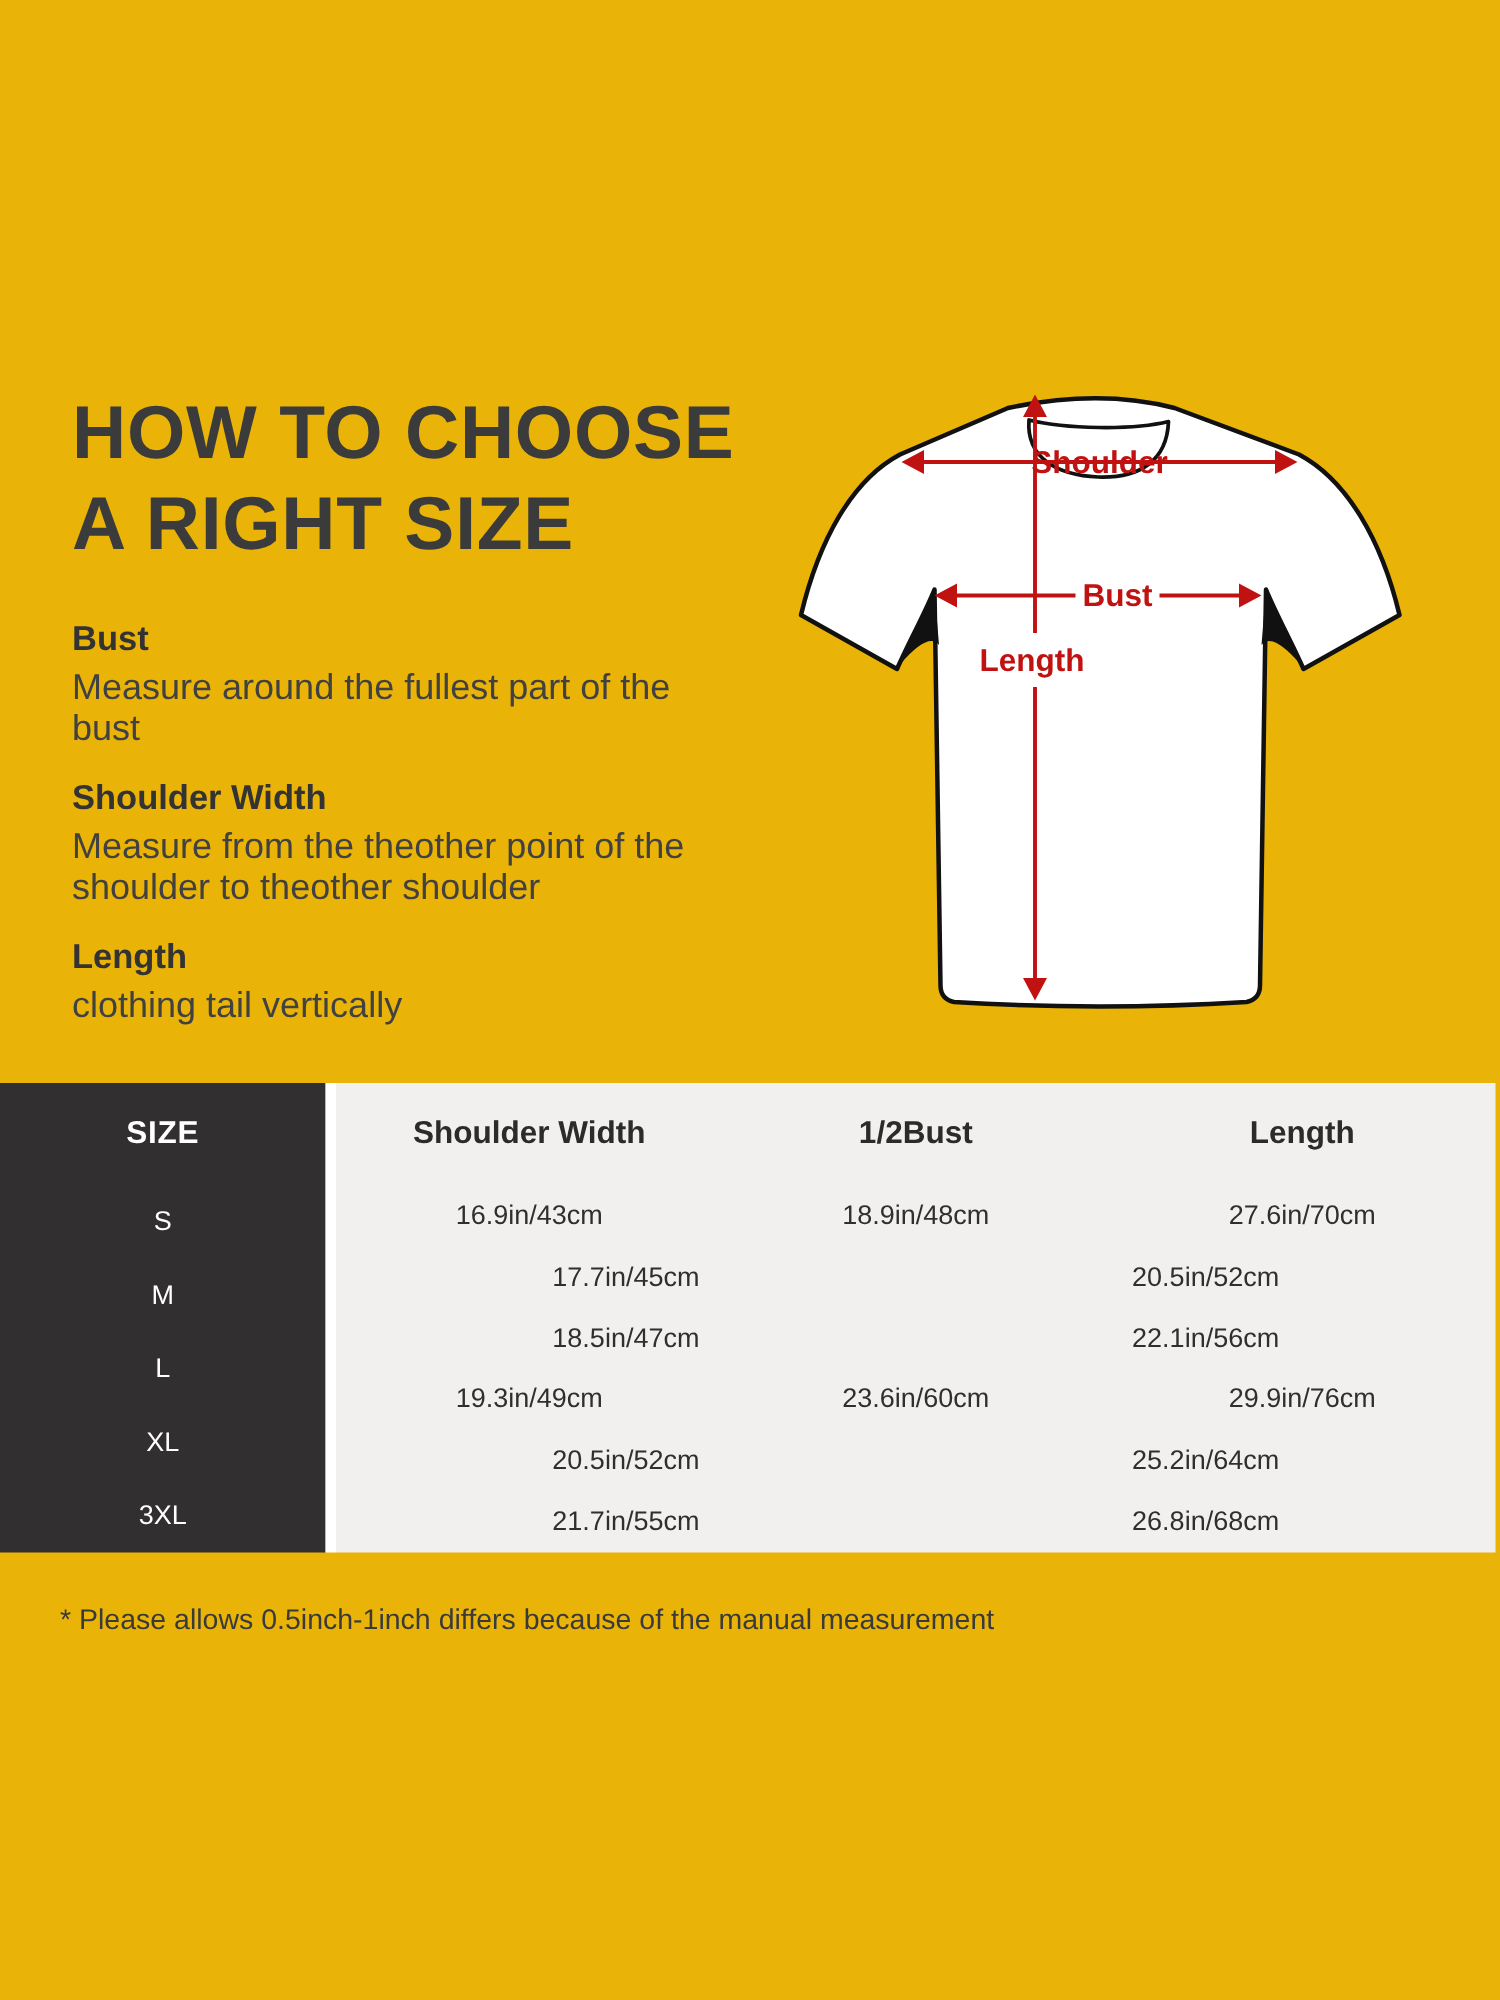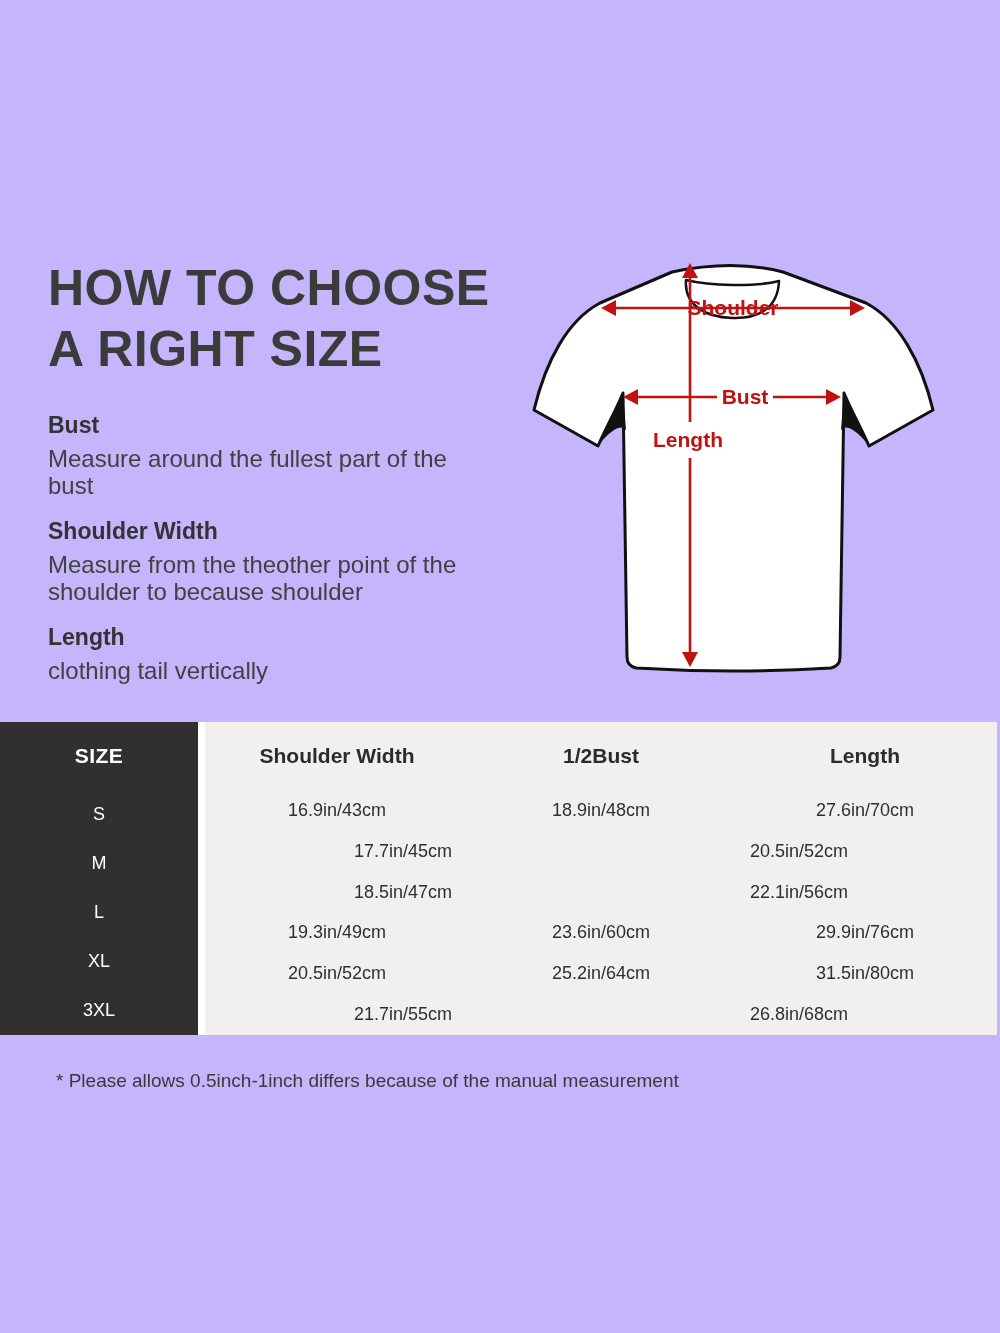--- a/index.html
+++ b/index.html
@@ -1,19 +1,19 @@
 <!DOCTYPE html>
 <html><head>
 <meta charset="utf-8">
 <style>
   * { margin:0; padding:0; box-sizing:border-box; }
   html,body { background:#ffffff; }
   body { font-family:"Liberation Sans","DejaVu Sans",sans-serif; }
   .canvas {
-    position:relative; width:1000px; height:1333px; background:#c4b5fd;
+    position:relative; width:1000px; height:1333px; background:#eab308;
     overflow:hidden; margin:0 auto;
   }
 
   
   .hero-title {
     position:absolute; left:48px; top:258px;
     font-size:50px; line-height:61px; font-weight:bold;
     color:#3b3b3b; letter-spacing:0.5px;
   }
 
@@ -35,21 +35,21 @@
     fill:#c11212; font-family:"Liberation Sans","DejaVu Sans",sans-serif;
     font-size:21px; font-weight:bold;
   }
 
   
   .size-table {
     position:absolute; left:0; top:722px; width:997px; height:313px;
     display:flex;
   }
   .col-size {
-    width:198px; background:#312f2f; color:#ffffff;
+    width:217px; background:#312f2f; color:#ffffff;
     display:flex; flex-direction:column; text-align:center;
   }
   .col-gap { width:7px; background:#ffffff; }
   .col-data {
     flex:1; background:#f1f0ef; color:#2f2f2f;
     display:flex; flex-direction:column;
   }
   .t-head-cell {
     height:68px; display:flex; align-items:center; justify-content:center;
     font-weight:bold; font-size:21px; letter-spacing:0.5px;
@@ -59,21 +59,21 @@
   .data-row { flex:1; display:flex; }
   .data-row.head { flex:none; height:68px; }
   .data-cell {
     flex:1; display:flex; align-items:center; justify-content:center;
     font-size:18px;
   }
   .data-row.head .data-cell { font-weight:bold; font-size:21px; color:#2b2b2b; }
 
   
   .footnote {
-    position:absolute; left:56px; top:1070px;
+    position:absolute; left:40px; top:1070px;
     font-size:19px; color:#3a3a3a;
   }
 </style>
 </head>
 <body>
 
 <div class="canvas">
 
   <div class="hero-title">
     <div>HOW TO CHOOSE</div>
@@ -81,21 +81,21 @@
   </div>
 
   <div class="guide">
     <div class="g-item">
       <div class="g-title">Bust</div>
       <div class="g-line">Measure around the fullest part of the bust</div>
     </div>
     <div class="g-item">
       <div class="g-title">Shoulder Width</div>
       <div class="g-line">Measure from the theother point of the</div>
-      <div class="g-line">shoulder to because shoulder</div>
+      <div class="g-line">shoulder to theother shoulder</div>
     </div>
     <div class="g-item">
       <div class="g-title">Length</div>
       <div class="g-line">clothing tail vertically</div>
     </div>
   </div>
 
   <svg class="diagram" viewBox="0 0 440 430">
 
     <path class="collar-rib" d="M153,23 Q213,90 262,23"></path>
@@ -158,21 +158,20 @@
         <div class="data-cell">22.1in/56cm</div>
       </div>
       <div class="data-row">
         <div class="data-cell">19.3in/49cm</div>
         <div class="data-cell">23.6in/60cm</div>
         <div class="data-cell">29.9in/76cm</div>
       </div>
       <div class="data-row">
         <div class="data-cell">20.5in/52cm</div>
         <div class="data-cell">25.2in/64cm</div>
-        <div class="data-cell">31.5in/80cm</div>
       </div>
       <div class="data-row">
         <div class="data-cell">21.7in/55cm</div>
         <div class="data-cell">26.8in/68cm</div>
       </div>
     </div>
   </div>
 
   <div class="footnote">* Please allows 0.5inch-1inch differs because of the manual measurement</div>
 

